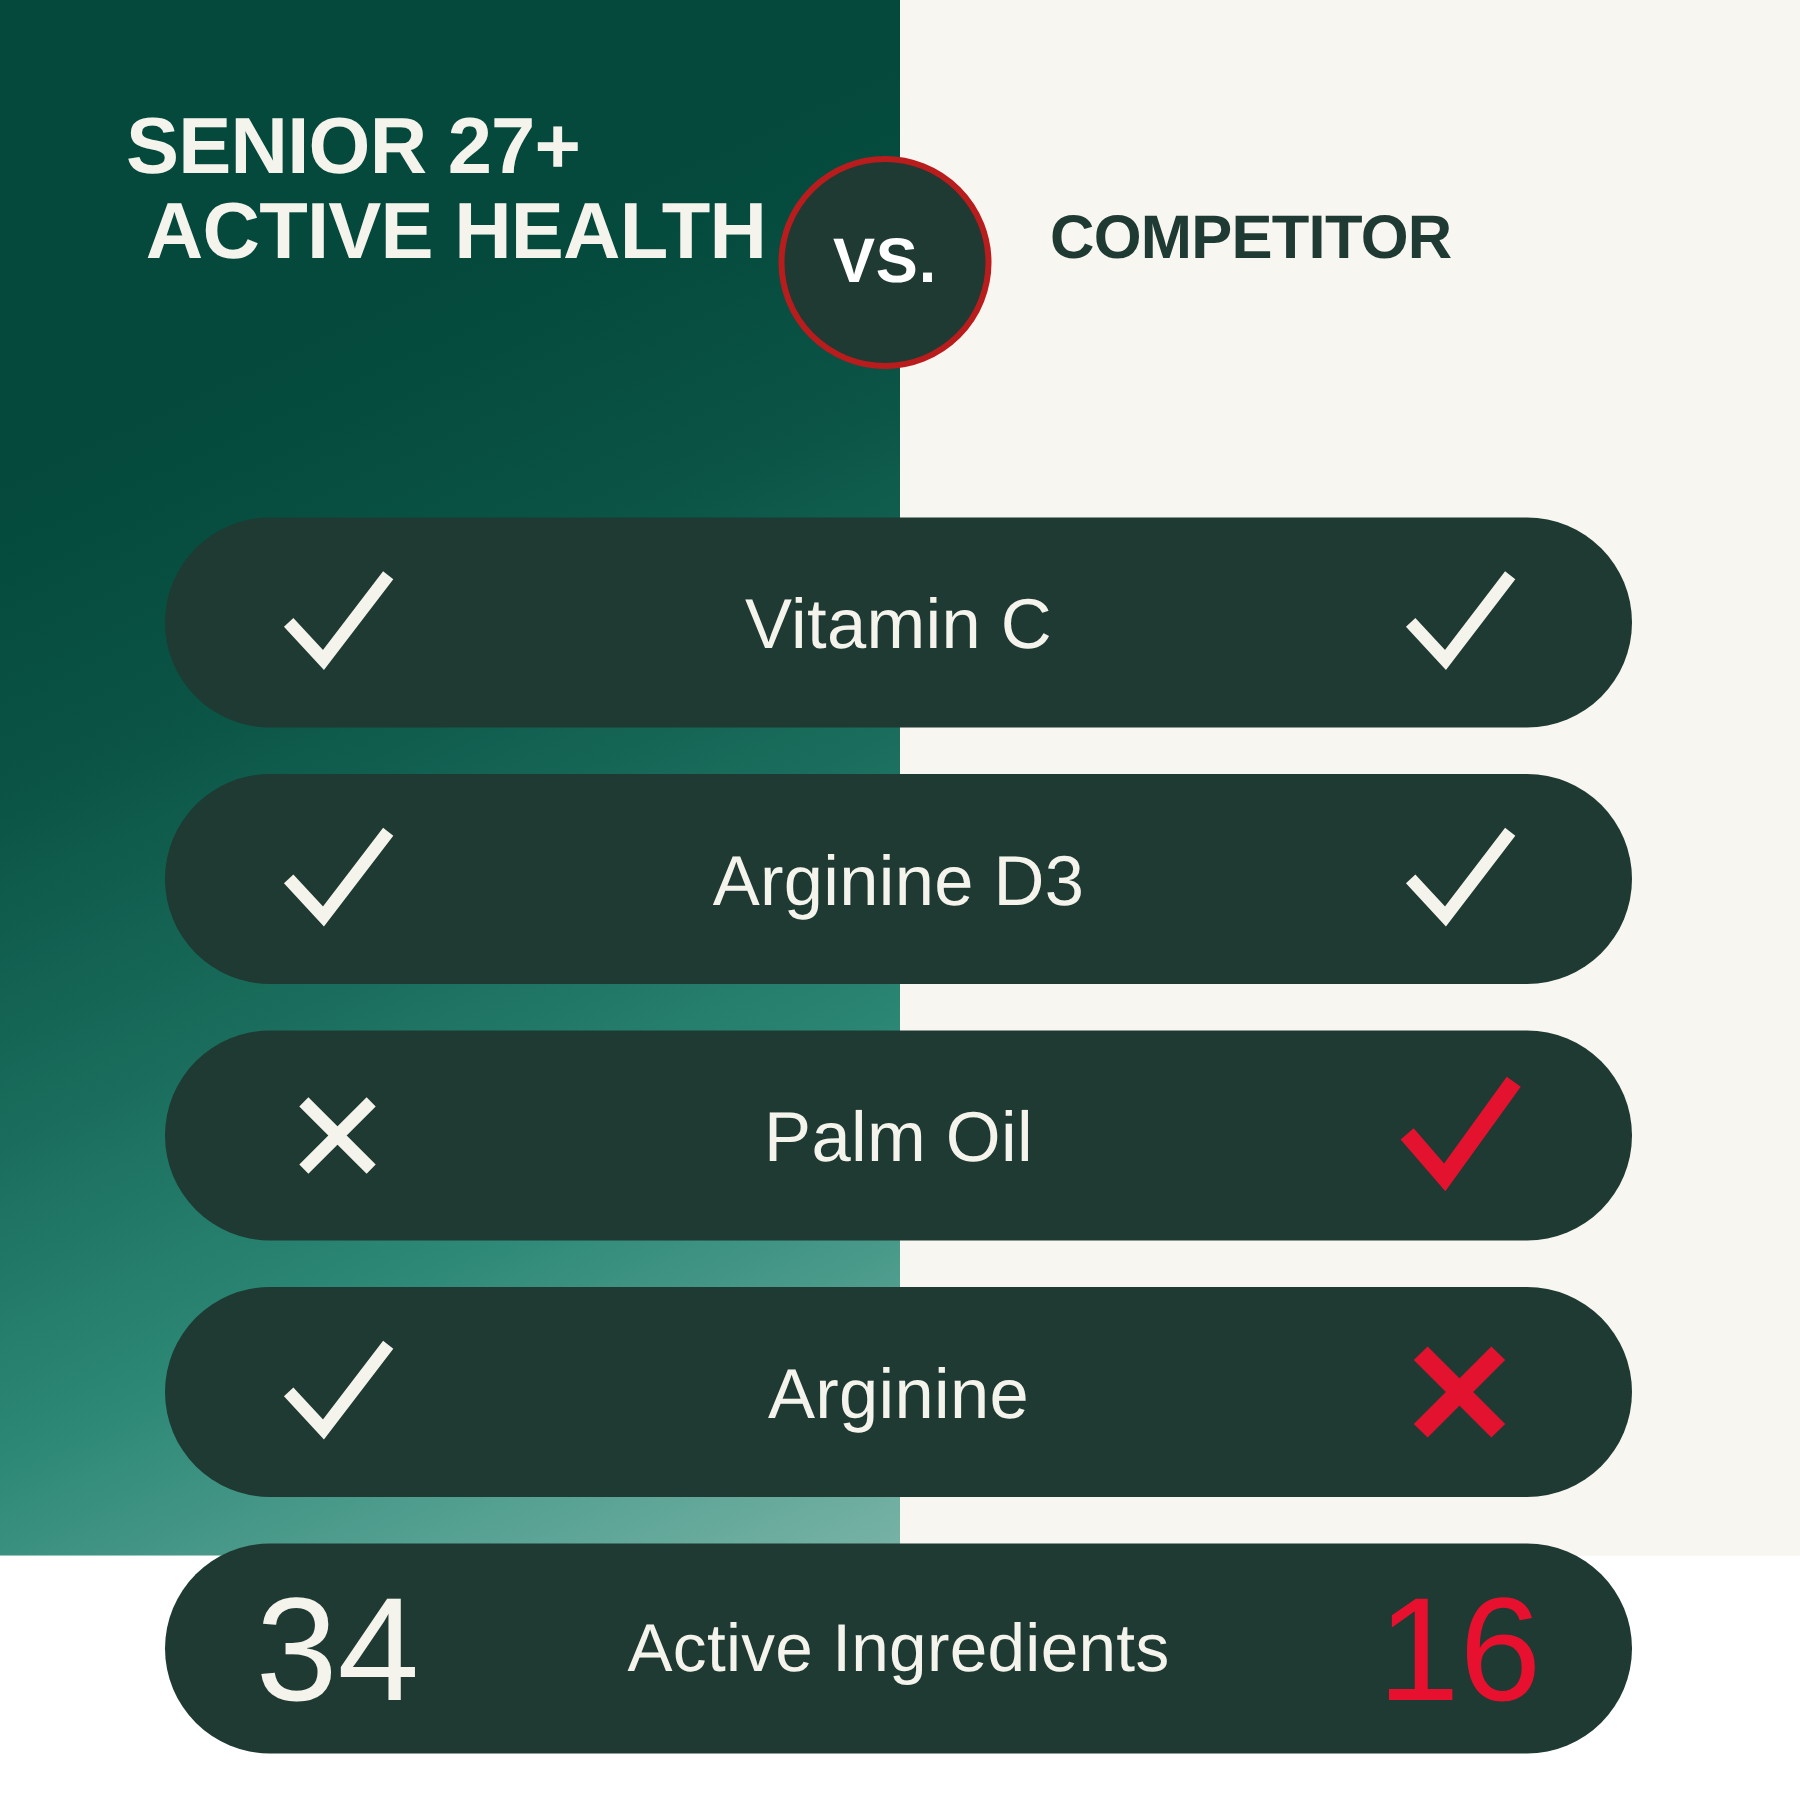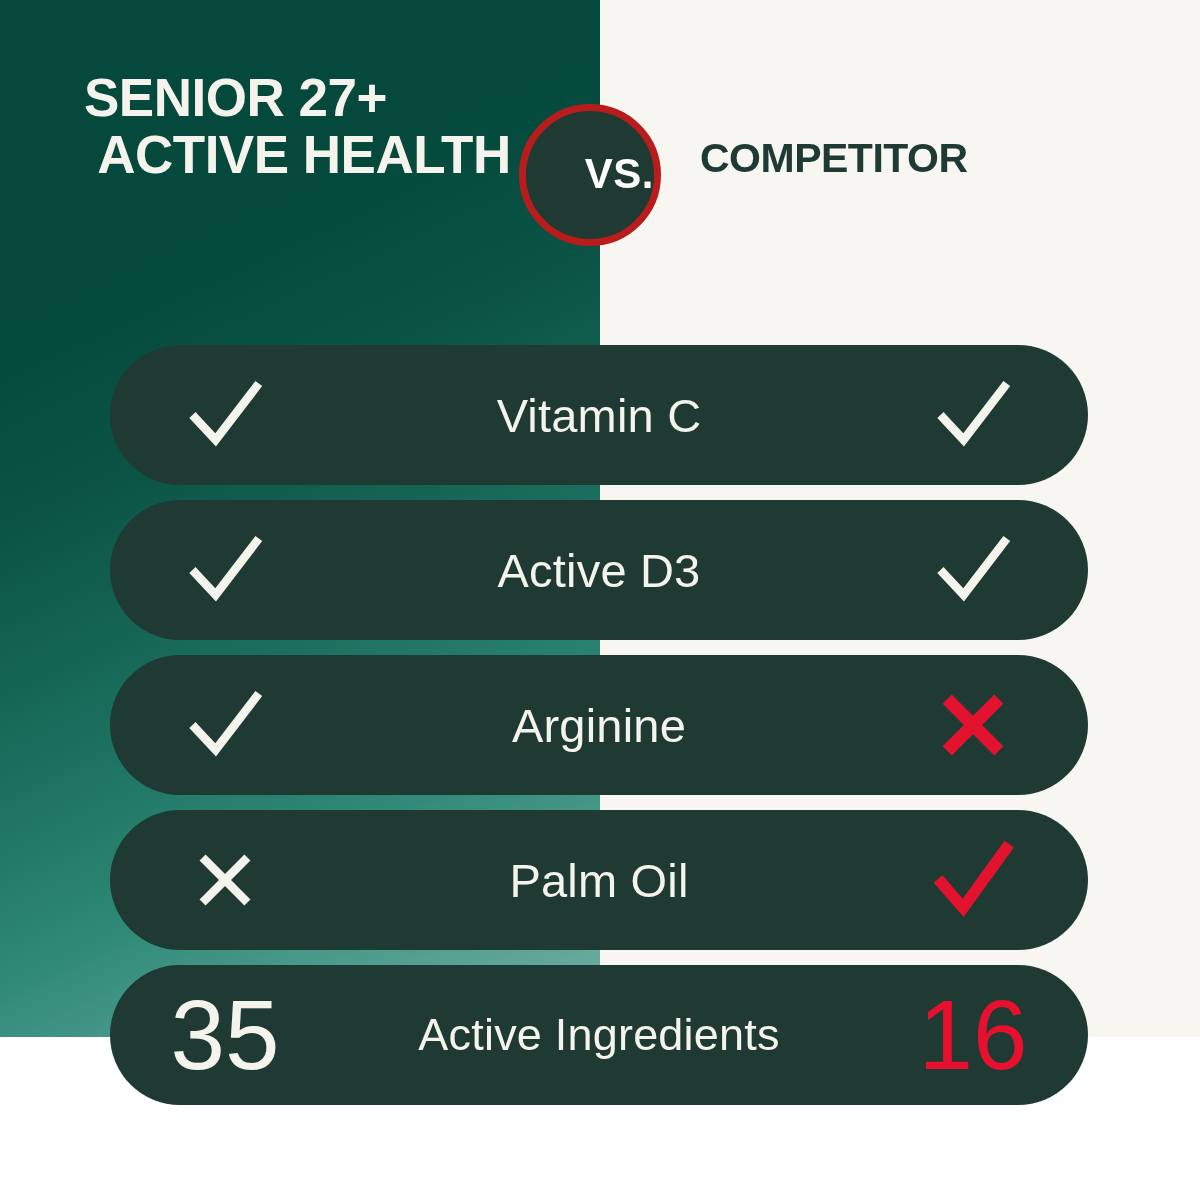--- a/index.html
+++ b/index.html
@@ -53,22 +53,22 @@
     text-transform:uppercase;
   }
   .title-left .l2 { display:block;text-align:center; }
 
   .vs-badge {
     position:absolute;
     left:519px; top:104px;
     width:142px; height:142px;
     border-radius:50%;
     background:#1E3A32;
-    border:7px solid #b91c1c;
-    display:flex; align-items:center; justify-content:flex-end;
+    border:4px solid #b91c1c;
+    display:flex; align-items:center; justify-content:center;
   }
   .vs-badge span {
     color:#FFFFFF;
     font-size:42px;
     font-weight:bold;
     letter-spacing:0.5px;
     transform:translateY(-1px);
   }
 
   .title-right {
@@ -86,21 +86,21 @@
   
   .rows {
     position:absolute;
     left:110px; top:345px;
     width:978px;
   }
 
   .row {
     position:relative;
     height:140px;
-    margin-bottom:15px;
+    margin-bottom:31px;
     background:#1E3A32;
     border-radius:70px;
     display:flex;
     align-items:center;
   }
   .row.last { margin-bottom:0; margin-top:5px; }
 
   .cell-mark {
     width:230px;
     display:flex;
@@ -173,59 +173,59 @@
         </svg>
       </div>
     </div>
 
     <div class="row">
       <div class="cell-mark">
         <svg class="icon icon-check-white" viewBox="0 0 100 100">
           <path d="M12 54 L38 82 L90 14" fill="none" stroke="#F4F3EC" stroke-width="11" stroke-linecap="square" stroke-linejoin="miter"></path>
         </svg>
       </div>
-      <div class="cell-label">Active D3</div>
-      <div class="cell-mark">
-        <svg class="icon icon-check-white" viewBox="0 0 100 100">
-          <path d="M12 54 L38 82 L90 14" fill="none" stroke="#F4F3EC" stroke-width="11" stroke-linecap="square" stroke-linejoin="miter"></path>
+      <div class="cell-label">Arginine D3</div>
+      <div class="cell-mark">
+        <svg class="icon icon-check-white" viewBox="0 0 100 100">
+          <path d="M12 54 L38 82 L90 14" fill="none" stroke="#F4F3EC" stroke-width="11" stroke-linecap="square" stroke-linejoin="miter"></path>
+        </svg>
+      </div>
+    </div>
+
+    <div class="row">
+      <div class="cell-mark">
+        <svg class="icon icon-x-white" viewBox="0 0 100 100">
+          <path d="M16 16 L84 84 M84 16 L16 84" fill="none" stroke="#F4F3EC" stroke-width="13" stroke-linecap="butt"></path>
+        </svg>
+      </div>
+      <div class="cell-label">Palm Oil</div>
+      <div class="cell-mark">
+        <svg class="icon icon-check-red" viewBox="0 0 100 100">
+          <path d="M12 54 L38 84 L90 12" fill="none" stroke="#E3132F" stroke-width="14" stroke-linecap="square" stroke-linejoin="miter"></path>
         </svg>
       </div>
     </div>
 
     <div class="row">
       <div class="cell-mark">
         <svg class="icon icon-check-white" viewBox="0 0 100 100">
           <path d="M12 54 L38 82 L90 14" fill="none" stroke="#F4F3EC" stroke-width="11" stroke-linecap="square" stroke-linejoin="miter"></path>
         </svg>
       </div>
       <div class="cell-label">Arginine</div>
       <div class="cell-mark">
         <svg class="icon icon-x-red" viewBox="0 0 100 100">
           <path d="M16 16 L84 84 M84 16 L16 84" fill="none" stroke="#E3132F" stroke-width="17" stroke-linecap="butt"></path>
         </svg>
       </div>
     </div>
 
-    <div class="row">
-      <div class="cell-mark">
-        <svg class="icon icon-x-white" viewBox="0 0 100 100">
-          <path d="M16 16 L84 84 M84 16 L16 84" fill="none" stroke="#F4F3EC" stroke-width="13" stroke-linecap="butt"></path>
-        </svg>
-      </div>
-      <div class="cell-label">Palm Oil</div>
-      <div class="cell-mark">
-        <svg class="icon icon-check-red" viewBox="0 0 100 100">
-          <path d="M12 54 L38 84 L90 12" fill="none" stroke="#E3132F" stroke-width="14" stroke-linecap="square" stroke-linejoin="miter"></path>
-        </svg>
-      </div>
-    </div>
-
     <div class="row last">
       <div class="cell-mark">
-        <span class="num num-white">35</span>
+        <span class="num num-white">34</span>
       </div>
       <div class="cell-label">Active Ingredients</div>
       <div class="cell-mark">
         <span class="num num-red">16</span>
       </div>
     </div>
 
   </div>
 </div>
 

